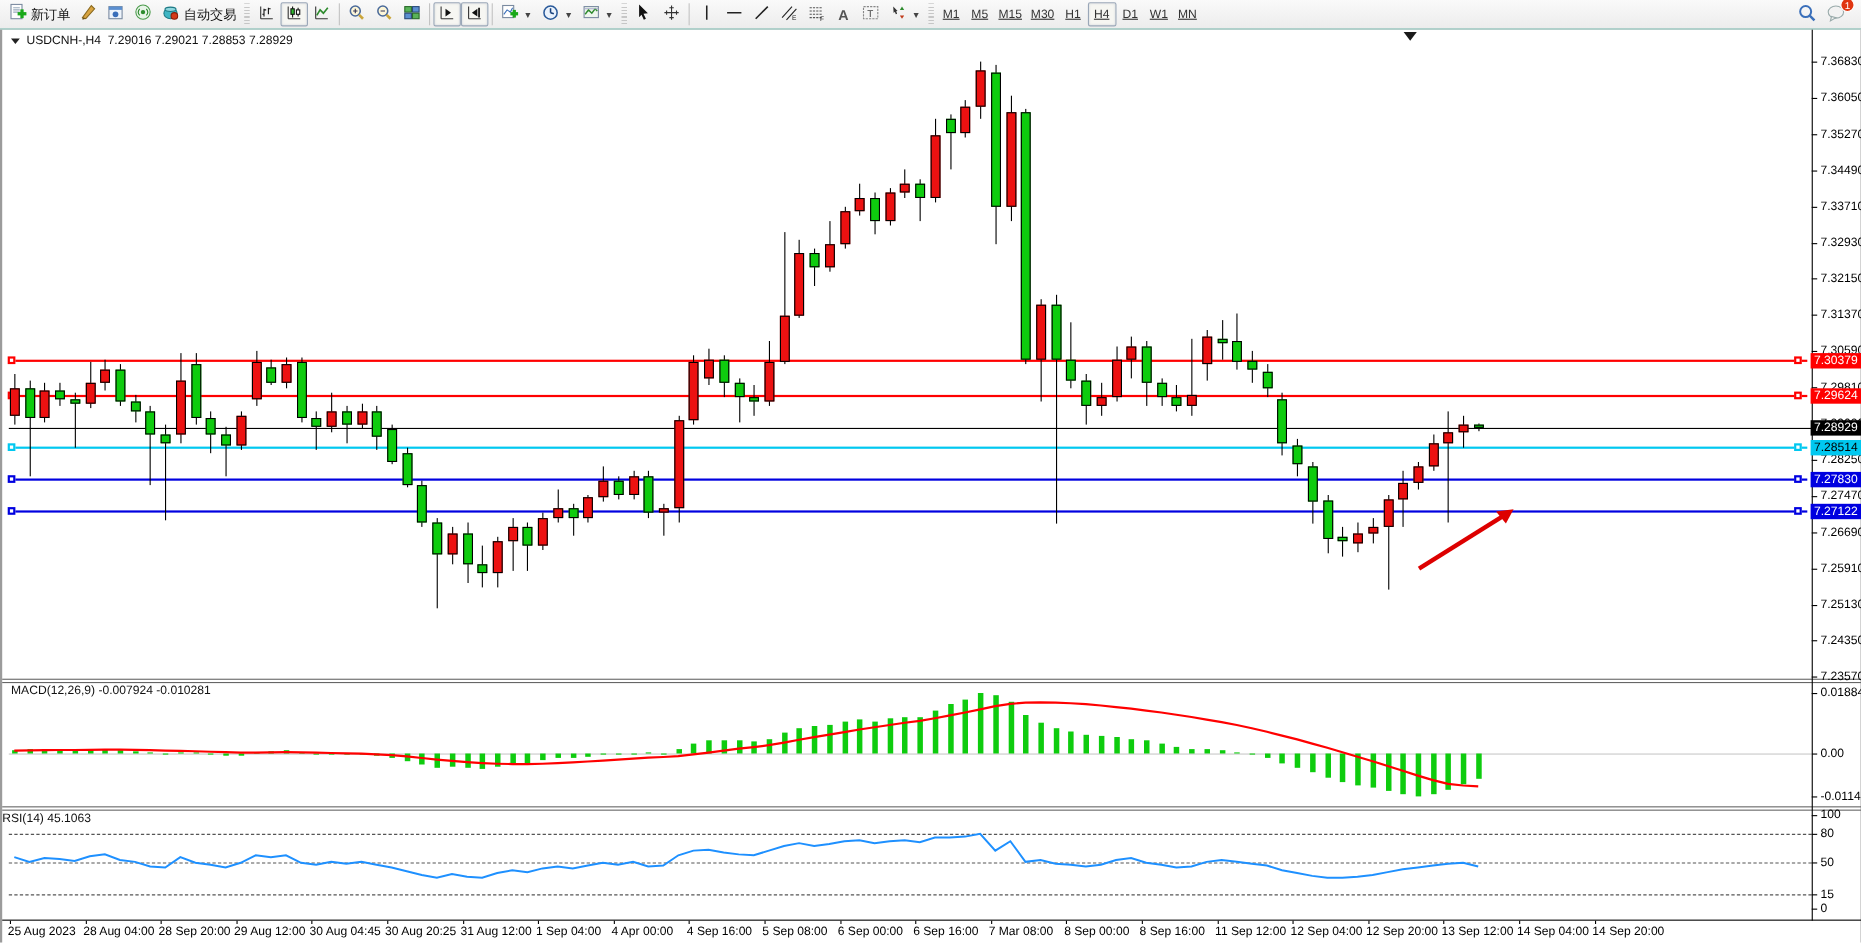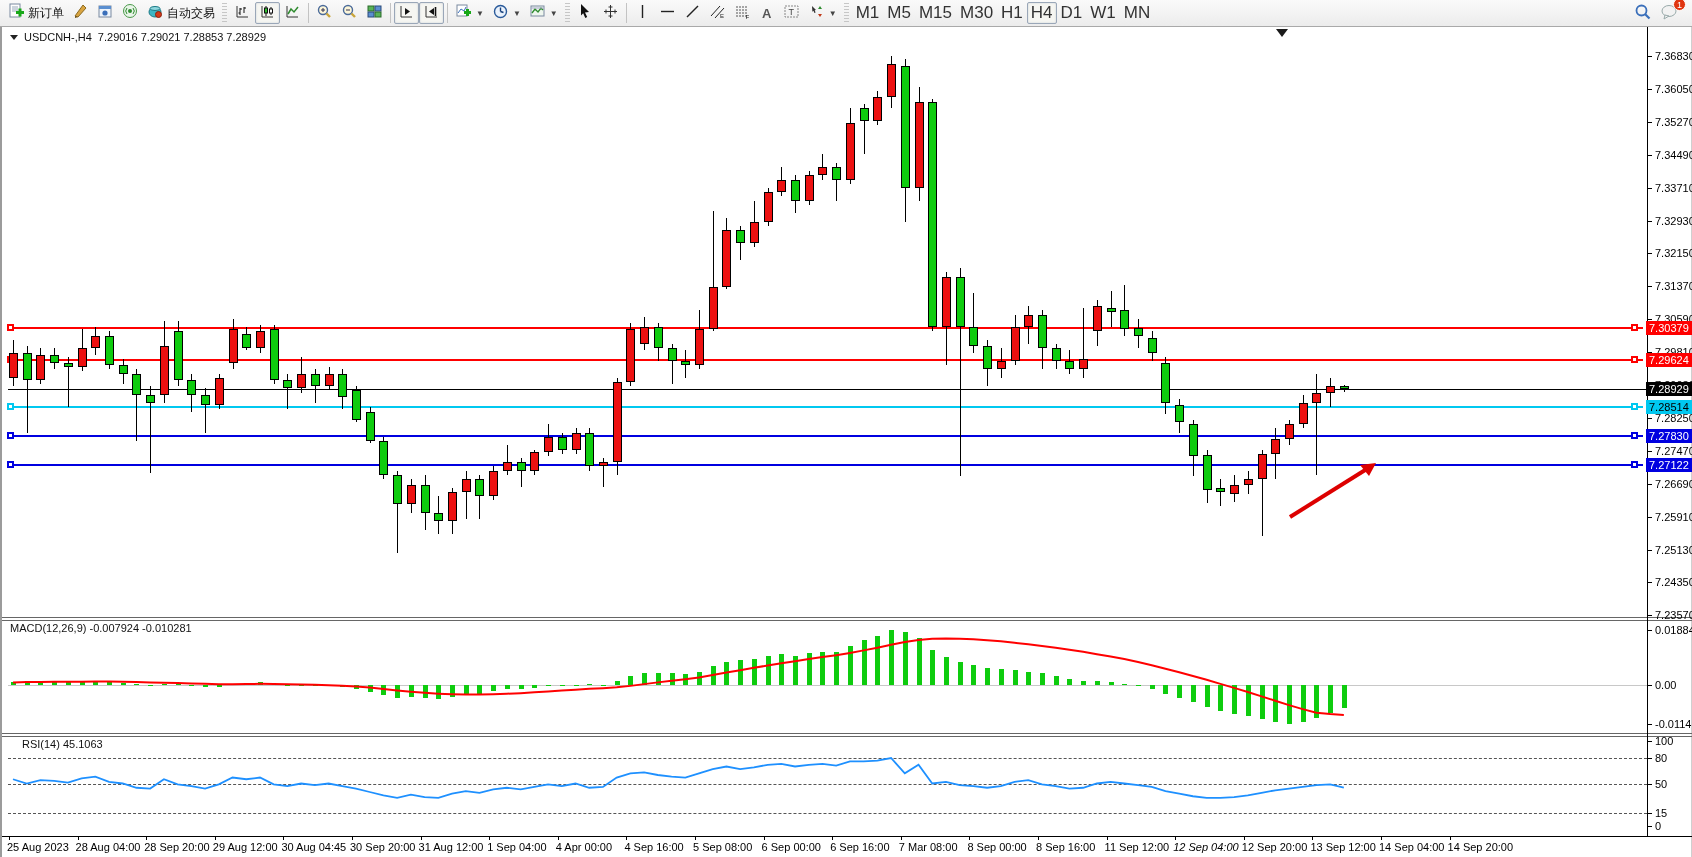--- a/index.html
+++ b/index.html
@@ -12,21 +12,21 @@
     background:linear-gradient(#fafafa,#ececec); border-bottom:1px solid #a9a9a9;
     display:flex; align-items:center; padding:0 4px; }
   .tbtn { height:22px; min-width:24px; display:flex; align-items:center; justify-content:center;
     gap:3px; padding:0 3px; border:1px solid transparent; border-radius:2px; font-size:12px; color:#222; }
   .tbtn.pressed { border:1px solid #9aa7b8; background:#f6f6f2; box-shadow:inset 0 0 2px #c7ccd4; }
   .tlabel { font-size:12px; color:#111; white-space:nowrap; }
   .sep { width:1px; height:20px; background:#c3c3c3; margin:0 3px; }
   .grip { width:5px; height:20px; margin:0 3px;
     background:repeating-linear-gradient(#bbb 0 1px, transparent 1px 3px); opacity:.8; }
   .caret { font-size:8px; color:#444; margin-left:1px; }
-  .tf { font-size:17px; color:#333; min-width:26px; }
+  .tf { font-size:11px; color:#333; min-width:26px;text-decoration:underline; }
   #toolbar-right { margin-left:auto; display:flex; align-items:center; }
   .badge { position:absolute; right:-5px; top:-5px; background:#e03510; color:#fff;
     border-radius:50%; width:13px; height:13px; font-size:9px; display:flex;
     align-items:center; justify-content:center; border:1px solid #fff; }
 
   
   #chartwin { position:absolute; left:0; top:27px; width:1692px; height:830px;
     background:#fff; border-left:2px solid #9b9b9b; border-right:1px solid #cfcfcf; }
   #chart-title { position:absolute; left:8px; top:4px; font-size:11px; color:#111;
     display:flex; align-items:center; gap:6px; z-index:30; }
@@ -728,21 +728,21 @@
         <div style="position: absolute; left: 1339.84px; top: 658px; width: 5px; height: 23.0588px; background: rgb(14, 204, 14);"></div>
         <svg class="pane" width="1692" height="830">
           <polyline fill="none" stroke="#FF0000" stroke-width="2" points="11,655.381 24.72,655.09 38.44,654.9445 52.160000000000004,654.799 65.88,654.799 79.60000000000001,654.6535 93.32000000000001,654.508 107.04,654.508 120.76,654.6535 134.48000000000002,654.9445 148.20000000000002,655.381 161.92000000000002,655.672 175.64000000000001,655.963 189.36,656.3995 203.08,656.836 216.8,657.127 230.52,657.127 244.24,656.9815 257.96000000000004,656.836 271.68,656.9815 285.40000000000003,657.2725 299.12,657.5635 312.84000000000003,657.8545 326.56,658.1455 340.28000000000003,658.7275 354,659.455 367.72,660.619 381.44,662.074 395.16,663.529 408.88,664.693 422.6,665.857 436.32,666.73 450.04,667.312 463.76000000000005,667.603 477.48,667.603 491.20000000000005,667.312 504.92,666.73 518.6400000000001,666.148 532.36,665.275 546.08,664.402 559.8000000000001,663.529 573.52,662.656 587.24,661.783 600.96,661.201 614.6800000000001,660.328 628.4,658.873 642.12,657.127 655.84,655.381 669.5600000000001,653.635 683.2800000000001,652.18 697,650.434 710.72,648.106 724.44,645.487 738.1600000000001,643.159 751.88,640.831 765.6,638.503 779.32,636.175 793.0400000000001,634.138 806.76,632.101 820.48,630.064 834.2,628.318 847.9200000000001,625.99 861.64,623.371 875.36,620.752 889.08,617.842 902.8000000000001,614.932 916.5200000000001,612.895 930.24,611.731 943.96,611.44 957.6800000000001,611.731 971.4000000000001,612.313 985.12,613.186 998.84,614.35 1012.5600000000001,615.805 1026.2800000000002,617.26 1040,619.006 1053.72,620.752 1067.44,622.789 1081.16,624.826 1094.88,627.154 1108.6000000000001,629.482 1122.3200000000002,632.101 1136.04,635.011 1149.76,638.212 1163.48,641.704 1177.2,645.196 1190.92,648.979 1204.64,652.762 1218.3600000000001,656.836 1232.0800000000002,660.91 1245.8,664.984 1259.52,669.349 1273.24,673.714 1286.96,678.079 1300.68,682.153 1314.4,685.645 1328.1200000000001,687.1 1341.8400000000001,687.9177099999999"></polyline>
         </svg>
         <div class="tick" style="left: 1645px; top: 603.149px; width: 5px; height: 1px;"></div>
         <div class="axis-label" style="left: 1653px; top: 597.149px;">0.018849</div>
         <div class="tick" style="left: 1645px; top: 658px; width: 5px; height: 1px;"></div>
         <div class="axis-label" style="left: 1653px; top: 652px;">0.00</div>
         <div class="tick" style="left: 1645px; top: 696.703px; width: 5px; height: 1px;"></div>
         <div class="axis-label" style="left: 1653px; top: 690.703px;">-0.0114</div>
-        <div class="pane-label" style="left: 20px; top: 711px; text-align: right;">RSI(14) 45.1063</div>
+        <div class="pane-label" style="left: 0; top: 711px; text-align: right;">RSI(14) 45.1063</div>
         <div style="position: absolute; left: 6px; top: 731px; width: 1639px; height: 0px; border-top: 1px dashed rgb(85, 85, 85);"></div>
         <div style="position: absolute; left: 6px; top: 756.5px; width: 1639px; height: 0px; border-top: 1px dashed rgb(85, 85, 85);"></div>
         <div style="position: absolute; left: 6px; top: 786.25px; width: 1639px; height: 0px; border-top: 1px dashed rgb(85, 85, 85);"></div>
         <svg class="pane" width="1692" height="830">
           <polyline fill="none" stroke="#1E90FF" stroke-width="1.8" points="11,752.25 24.72,756.5 38.44,753.1 52.160000000000004,753.95 65.88,755.65 79.60000000000001,751.4 93.32000000000001,749.7 107.04,754.8 120.76,756.5 134.48000000000002,760.75 148.20000000000002,761.6 161.92000000000002,752.25 175.64000000000001,757.35 189.36,759.05 203.08,761.6 216.8,757.35 230.52,750.55 244.24,752.25 257.96000000000004,750.55 271.68,757.35 285.40000000000003,759.05 299.12,756.5 312.84000000000003,758.2 326.56,756.5 340.28000000000003,759.05 354,761.6 367.72,765 381.44,768.4 395.16,770.95 408.88,767.55 422.6,770.1 436.32,770.95 450.04,766.7 463.76000000000005,764.15 477.48,765.85 491.20000000000005,762.45 504.92,760.75 518.6400000000001,762.45 532.36,759.9 546.08,757.35 559.8000000000001,759.05 573.52,756.5 587.24,760.75 600.96,759.9 614.6800000000001,750.55 628.4,746.3 642.12,745.45 655.84,748 669.5600000000001,749.7 683.2800000000001,750.55 697,746.3 710.72,742.05 724.44,739.5 738.1600000000001,742.05 751.88,740.35 765.6,737.8 779.32,736.95 793.0400000000001,739.5 806.76,737.8 820.48,736.95 834.2,738.65 847.9200000000001,734.4 861.64,734.4 875.36,733.55 889.08,731 902.8000000000001,746.3 916.5200000000001,737.8 930.24,756.5 943.96,754.8 957.6800000000001,758.2 971.4000000000001,759.05 985.12,760.75 998.84,759.05 1012.5600000000001,754.8 1026.2800000000002,753.1 1040,757.35 1053.72,759.05 1067.44,761.6 1081.16,760.75 1094.88,756.5 1108.6000000000001,754.8 1122.3200000000002,756.5 1136.04,758.2 1149.76,759.9 1163.48,764.15 1177.2,766.7 1190.92,769.25 1204.64,770.95 1218.3600000000001,770.95 1232.0800000000002,770.1 1245.8,768.4 1259.52,765.85 1273.24,763.3 1286.96,761.6 1300.68,759.9 1314.4,758.2 1328.1200000000001,757.35 1341.8400000000001,760.665"></polyline>
         </svg>
         <div class="tick" style="left: 1645px; top: 714px; width: 5px; height: 1px;"></div>
         <div class="axis-label" style="left: 1653px; top: 708px;">100</div>
         <div class="tick" style="left: 1645px; top: 731px; width: 5px; height: 1px;"></div>
         <div class="axis-label" style="left: 1653px; top: 725px;">80</div>
@@ -756,21 +756,21 @@
         <div class="axis-label" style="left: 5px; top: 814px;">25 Aug 2023</div>
         <div class="tick" style="left: 75.6px; top: 810px; width: 1px; height: 3px;"></div>
         <div class="axis-label" style="left: 73.6px; top: 814px;">28 Aug 04:00</div>
         <div class="tick" style="left: 144.2px; top: 810px; width: 1px; height: 3px;"></div>
         <div class="axis-label" style="left: 142.2px; top: 814px;">28 Sep 20:00</div>
         <div class="tick" style="left: 212.8px; top: 810px; width: 1px; height: 3px;"></div>
         <div class="axis-label" style="left: 210.8px; top: 814px;">29 Aug 12:00</div>
         <div class="tick" style="left: 281.4px; top: 810px; width: 1px; height: 3px;"></div>
         <div class="axis-label" style="left: 279.4px; top: 814px;">30 Aug 04:45</div>
         <div class="tick" style="left: 350px; top: 810px; width: 1px; height: 3px;"></div>
-        <div class="axis-label" style="left: 348px; top: 814px;">30 Sep 20:00</div>
+        <div class="axis-label" style="left: 348px; top: 814px;">30 Aug 20:25</div>
         <div class="tick" style="left: 418.6px; top: 810px; width: 1px; height: 3px;"></div>
         <div class="axis-label" style="left: 416.6px; top: 814px;">31 Aug 12:00</div>
         <div class="tick" style="left: 487.2px; top: 810px; width: 1px; height: 3px;"></div>
         <div class="axis-label" style="left: 485.2px; top: 814px;">1 Sep 04:00</div>
         <div class="tick" style="left: 555.8px; top: 810px; width: 1px; height: 3px;"></div>
         <div class="axis-label" style="left: 553.8px; top: 814px;">4 Apr 00:00</div>
         <div class="tick" style="left: 624.4px; top: 810px; width: 1px; height: 3px;"></div>
         <div class="axis-label" style="left: 622.4px; top: 814px;">4 Sep 16:00</div>
         <div class="tick" style="left: 693px; top: 810px; width: 1px; height: 3px;"></div>
         <div class="axis-label" style="left: 691px; top: 814px;">5 Sep 08:00</div>
@@ -780,21 +780,21 @@
         <div class="axis-label" style="left: 828.2px; top: 814px;">6 Sep 16:00</div>
         <div class="tick" style="left: 898.8px; top: 810px; width: 1px; height: 3px;"></div>
         <div class="axis-label" style="left: 896.8px; top: 814px;">7 Mar 08:00</div>
         <div class="tick" style="left: 967.4px; top: 810px; width: 1px; height: 3px;"></div>
         <div class="axis-label" style="left: 965.4px; top: 814px;">8 Sep 00:00</div>
         <div class="tick" style="left: 1036px; top: 810px; width: 1px; height: 3px;"></div>
         <div class="axis-label" style="left: 1034px; top: 814px;">8 Sep 16:00</div>
         <div class="tick" style="left: 1104.6px; top: 810px; width: 1px; height: 3px;"></div>
         <div class="axis-label" style="left: 1102.6px; top: 814px;">11 Sep 12:00</div>
         <div class="tick" style="left: 1173.2px; top: 810px; width: 1px; height: 3px;"></div>
-        <div class="axis-label" style="left: 1171.2px; top: 814px; font-style: italic;">12 Sep 04:00</div>
+        <div class="axis-label" style="left: 1171.2px; top: 814px;">12 Sep 04:00</div>
         <div class="tick" style="left: 1241.8px; top: 810px; width: 1px; height: 3px;"></div>
         <div class="axis-label" style="left: 1239.8px; top: 814px; text-align: center;">12 Sep 20:00</div>
         <div class="tick" style="left: 1310.4px; top: 810px; width: 1px; height: 3px;"></div>
         <div class="axis-label" style="left: 1308.4px; top: 814px;">13 Sep 12:00</div>
         <div class="tick" style="left: 1379px; top: 810px; width: 1px; height: 3px;"></div>
         <div class="axis-label" style="left: 1377px; top: 814px;">14 Sep 04:00</div>
         <div class="tick" style="left: 1447.6px; top: 810px; width: 1px; height: 3px;"></div>
         <div class="axis-label" style="left: 1445.6px; top: 814px;">14 Sep 20:00</div>
       </div>
   </div>

